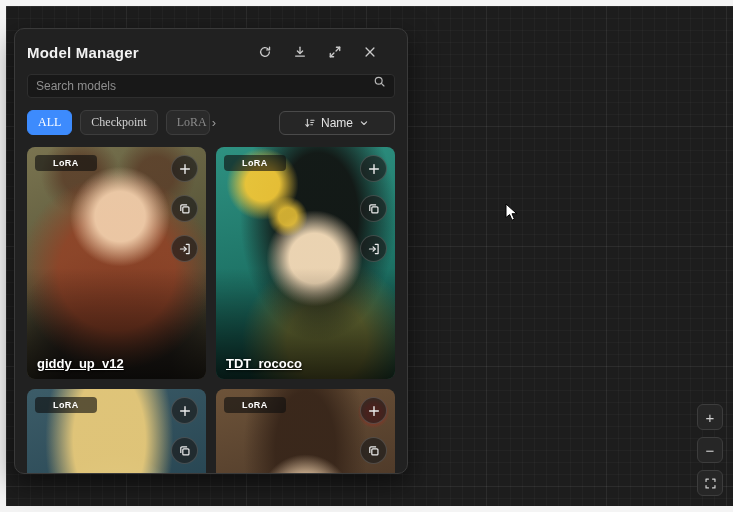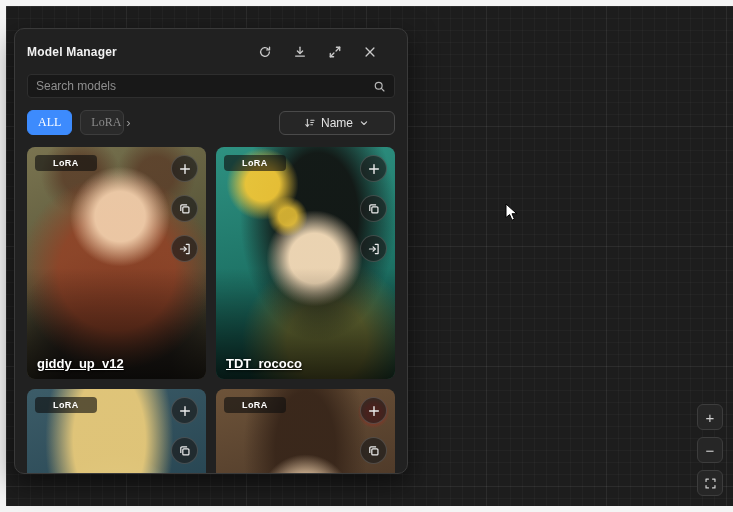--- a/index.html
+++ b/index.html
@@ -20,29 +20,29 @@
   }
 
   
   .panel {
     position:absolute; left:8px; top:22px; width:394px; height:446px;
     background:#212121; border:1px solid #3a3a3a; border-radius:10px;
     box-shadow:0 10px 28px rgba(0,0,0,.55);
     padding:10px 12px; overflow:hidden;
   }
   .panel-header { display:flex; align-items:center; height:26px; }
-  .panel-title { color:#f2f2f2; font-size:12px; font-weight:bold; letter-spacing:.2px; }
+  .panel-title { color:#f2f2f2; font-size:15px; font-weight:bold; letter-spacing:.2px; }
   .header-actions { margin-left:auto; display:flex; align-items:center; gap:17px; padding-right:16px; }
   .icon-btn { background:none; border:none; color:#c9c9c9; width:18px; height:18px;
               display:flex; align-items:center; justify-content:center; cursor:pointer; }
   .icon-btn svg { width:14px; height:14px; }
 
   .search-box {
     margin-top:9px; height:24px; background:#181818; border:1px solid #2e2e2e; border-radius:4px;
-    display:flex; align-items:center; padding:0 8px;
+    display:flex; padding:0 8px;
   }
   .search-box input {
     flex:1; background:transparent; border:none; outline:none;
     color:#ddd; font-size:12px; font-family:inherit;
   }
   .search-box input::placeholder { color:#8e8e8e; }
   .search-box svg { width:13px; height:13px; color:#b5b5b5; flex:none; }
 
   .filter-row { margin-top:12px; display:flex; align-items:center; gap:8px; height:25px; }
   .chip {
@@ -171,20 +171,21 @@
       <div class="search-box">
         <input type="text" placeholder="Search models" style="">
         <svg viewBox="0 0 16 16" fill="none" stroke="currentColor" stroke-width="1.5" stroke-linecap="round">
           <circle cx="7" cy="7" r="4.2"></circle>
             <path d="M10.3 10.3 13.5 13.5"></path>
         </svg>
       </div>
 
       <div class="filter-row">
         <button class="chip active">ALL</button>
+        <button class="chip">Checkpoint</button>
         <button class="chip dim">LoRA</button>
         <span class="overflow-ind">›</span>
         <button class="sort-box">
           <svg viewBox="0 0 16 16" fill="none" stroke="currentColor" stroke-width="1.4" stroke-linecap="round">
             <path d="M4.5 3v9.2"></path>
               <path d="M2.4 10.2 4.5 12.5l2.1-2.3"></path>
             <path d="M9 4.2h4.4"></path>
               <path d="M9 7.2h3.4"></path>
               <path d="M9 10.2h2.4"></path>
           </svg>

